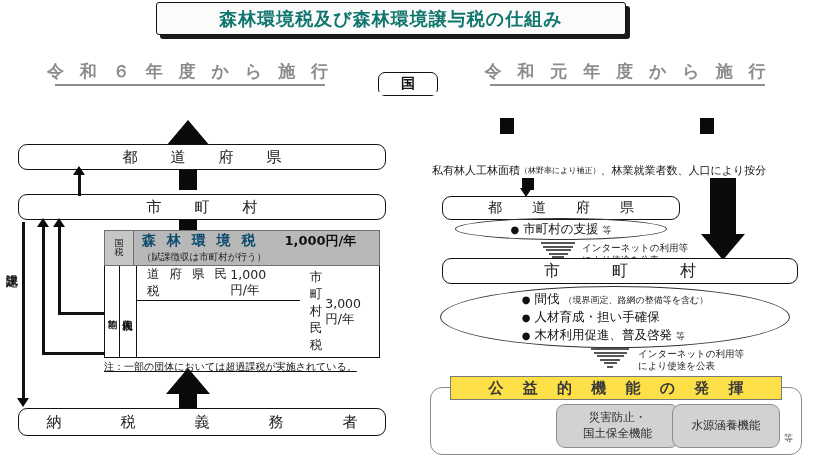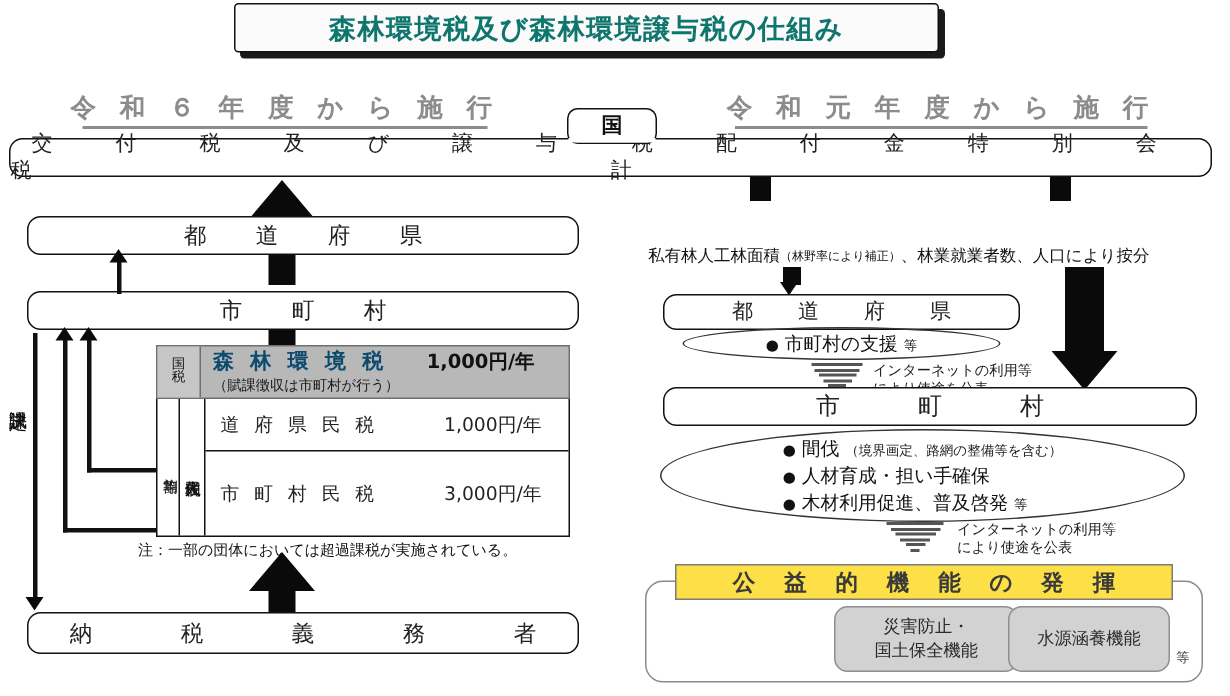--- a/index.html
+++ b/index.html
@@ -77,27 +77,27 @@
   .tt-sub{font-size:9.5px;color:#1a1a1a;margin-top:1px;}
 
   .tax-body{left:0;top:36px;width:276px;height:92px;border:1.5px solid #111;border-top:none;display:flex;background:#fff;}
   .vlabel{
     writing-mode:vertical-rl;text-orientation:upright;
     font-size:9.5px;letter-spacing:0px;color:#111;
     display:flex;align-items:center;justify-content:center;
   }
   .tax-col-kintou{width:14px;border-right:1.5px solid #111;display:flex;align-items:center;justify-content:center;}
   .tax-col-juumin{width:16px;border-right:1.5px solid #111;display:flex;align-items:center;justify-content:center;}
-  .tax-rows{flex:1;display:flex;flex-direction:column;justify-content:center;}
+  .tax-rows{flex:1;display:flex;flex-direction:row;justify-content:center;}
   .tax-r{display:flex;align-items:center;padding-left:10px;}
   .tax-r.r1{height:34px;border-bottom:1.5px solid #111;}
   .tax-r.r2{flex:1;}
   .tr-name{font-size:12.5px;letter-spacing:3px;color:#222;}
   .tr-amt{font-size:12.5px;margin-left:auto;margin-right:18px;color:#222;}
-  .tax-note{left:92px;top:360px;font-size:10px;color:#111;white-space:nowrap;}
+  .tax-note{left:104px;top:360px;font-size:10px;color:#111;white-space:nowrap;text-decoration:underline;}
 
   
   .fuka{
     writing-mode:vertical-rl;text-orientation:upright;
     font-size:12px;color:#111;letter-spacing:0px;
   }
 
   
   .vline{background:#111;}
   .hline{background:#111;}
@@ -152,24 +152,20 @@
 <body>
 
 <div id="stage">
 
   <div class="abs title-shadow"></div>
   <div class="abs title-box">森林環境税及び森林環境譲与税の仕組み</div>
 
   <div class="abs sec-head" style="left:55px;top:60px;width:270px;height:26px;">令 和 ６ 年 度 か ら 施 行</div>
   <div class="abs sec-head" style="left:490px;top:60px;width:275px;height:26px;">令 和 元 年 度 か ら 施 行</div>
 
-  <div class="abs bar" style="left:6px;top:92px;width:802px;height:26px;letter-spacing:14px;text-indent:14px;font-size:14px;">
-    <span>交　付　税　及　び　譲　与　税</span>
-      <span>税　配　付　金　特　別　会　計</span>
-  </div>
 
   <div class="abs kuni-box" style="left:378px;top:72px;width:60px;height:24px;">国</div>
   <div class="abs" style="left:379px;top:92px;width:58px;height:3px;background:#fff;z-index:8;"></div>
 
   <div class="abs thick" style="left:179px;top:196px;width:18px;height:50px;"></div>
   <div class="abs thick" style="left:179px;top:146px;width:18px;height:44px;"></div>
   <div class="abs tri-up big" style="left:166px;top:120px;"></div>
 
   <div class="abs bar" style="left:18px;top:144px;width:368px;height:26px;">都　道　府　県</div>
   <div class="abs bar" style="left:18px;top:194px;width:368px;height:26px;">市　町　村</div>

